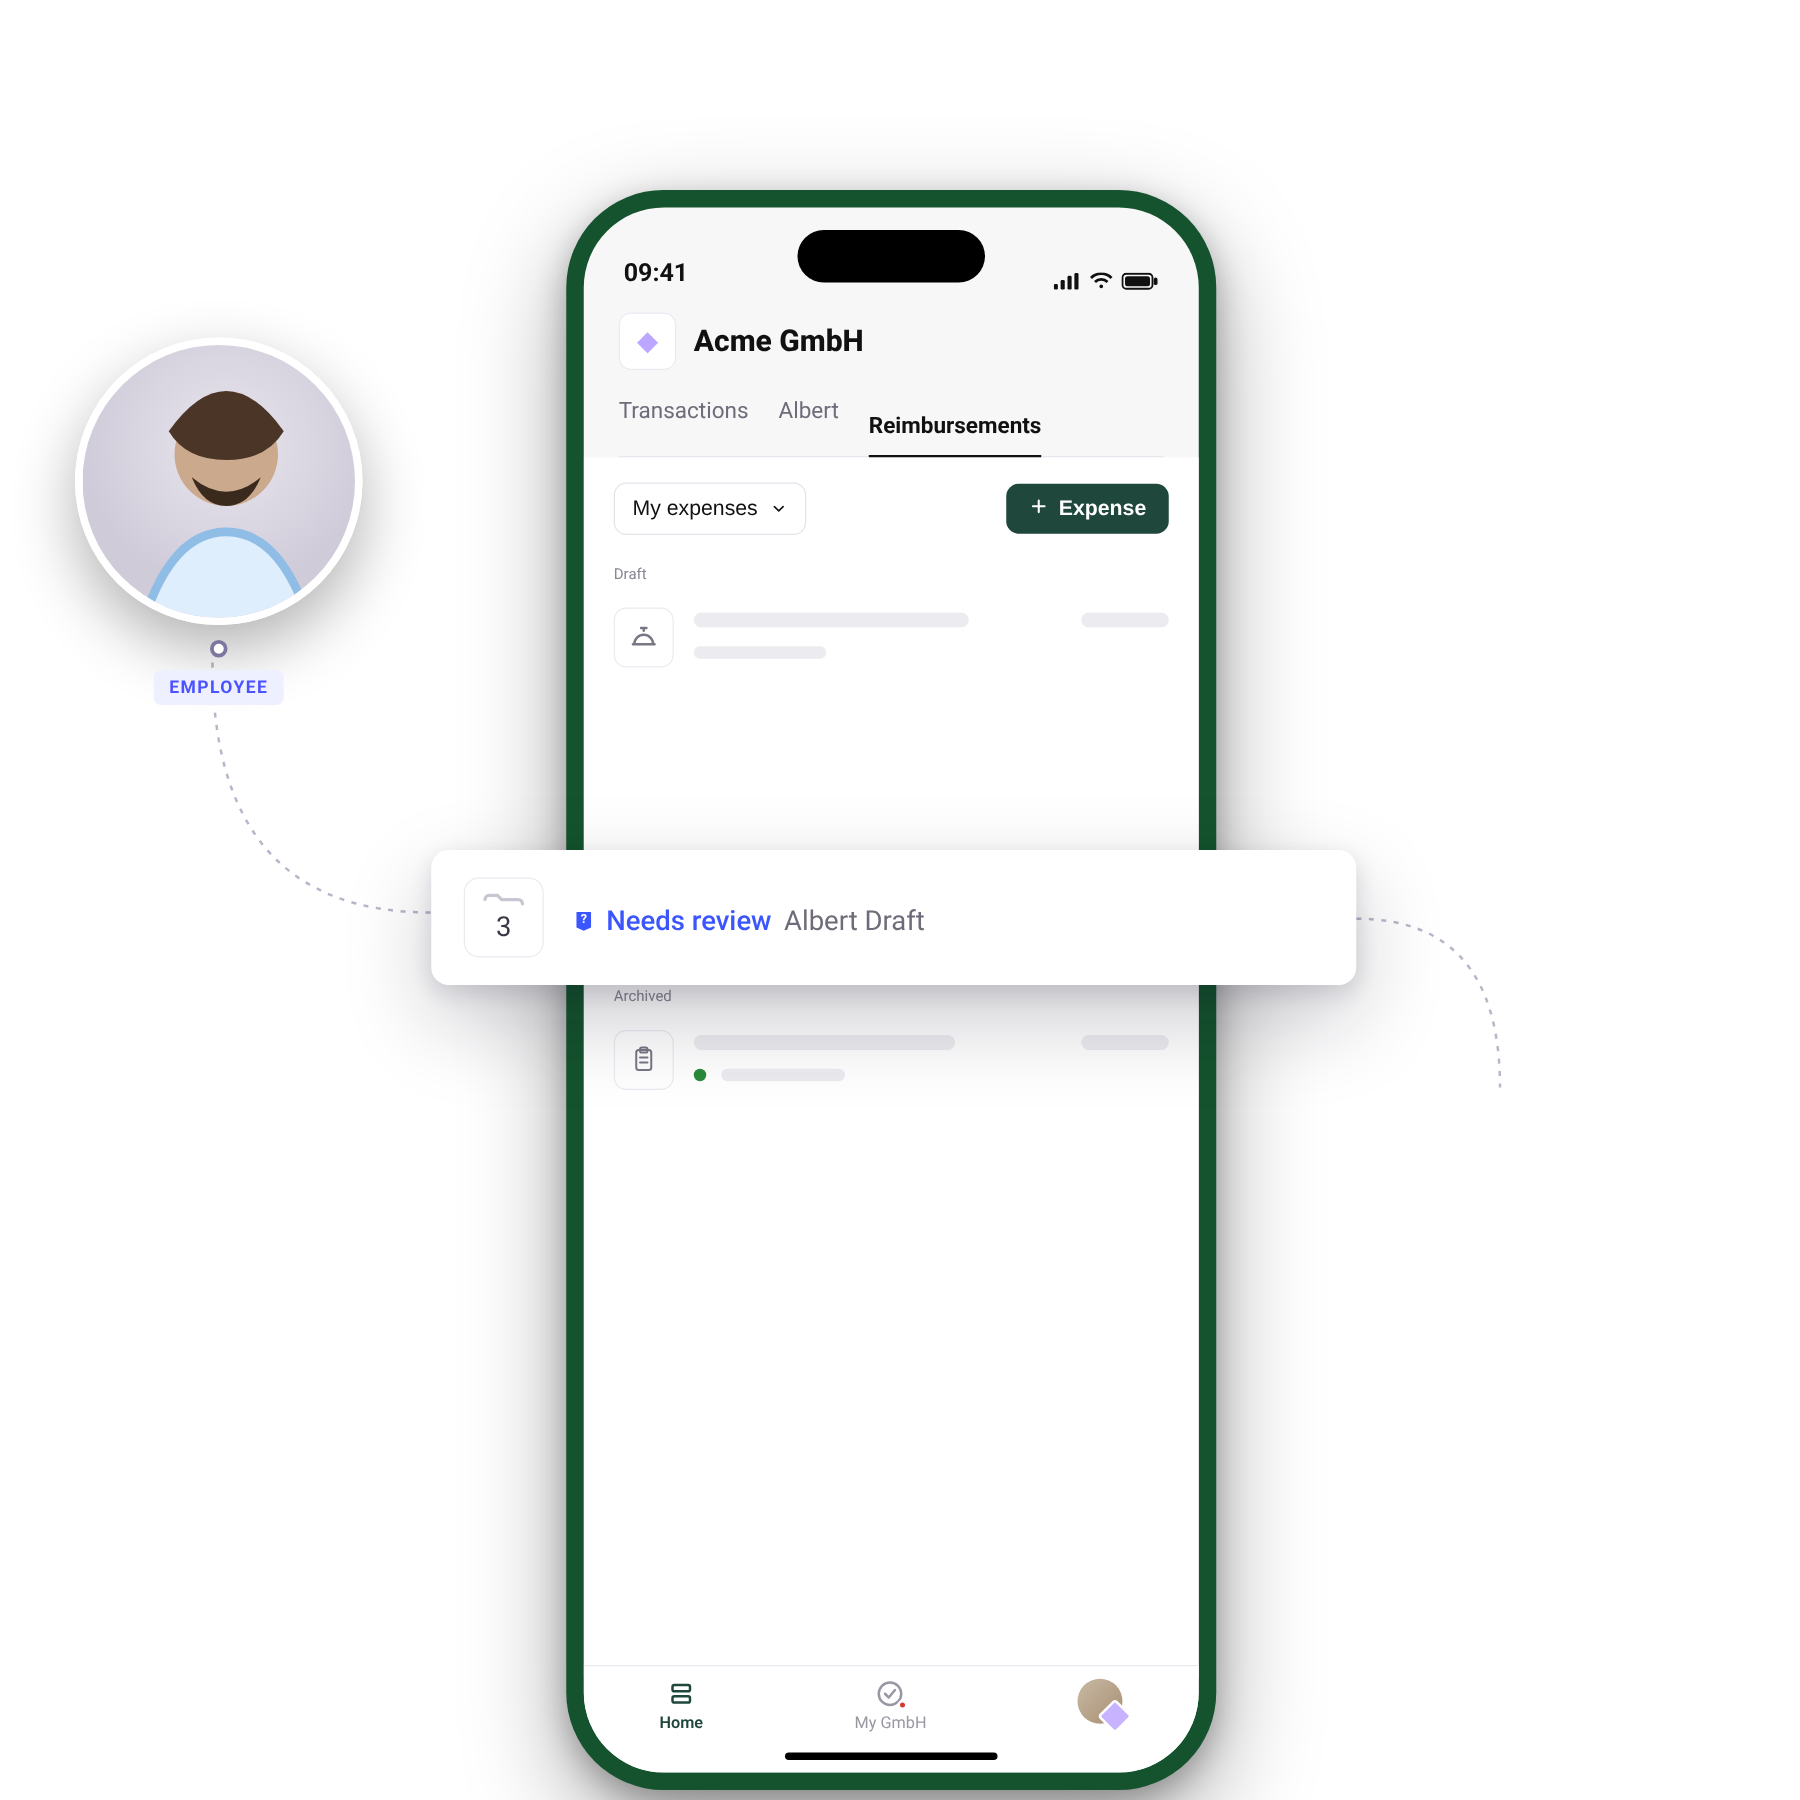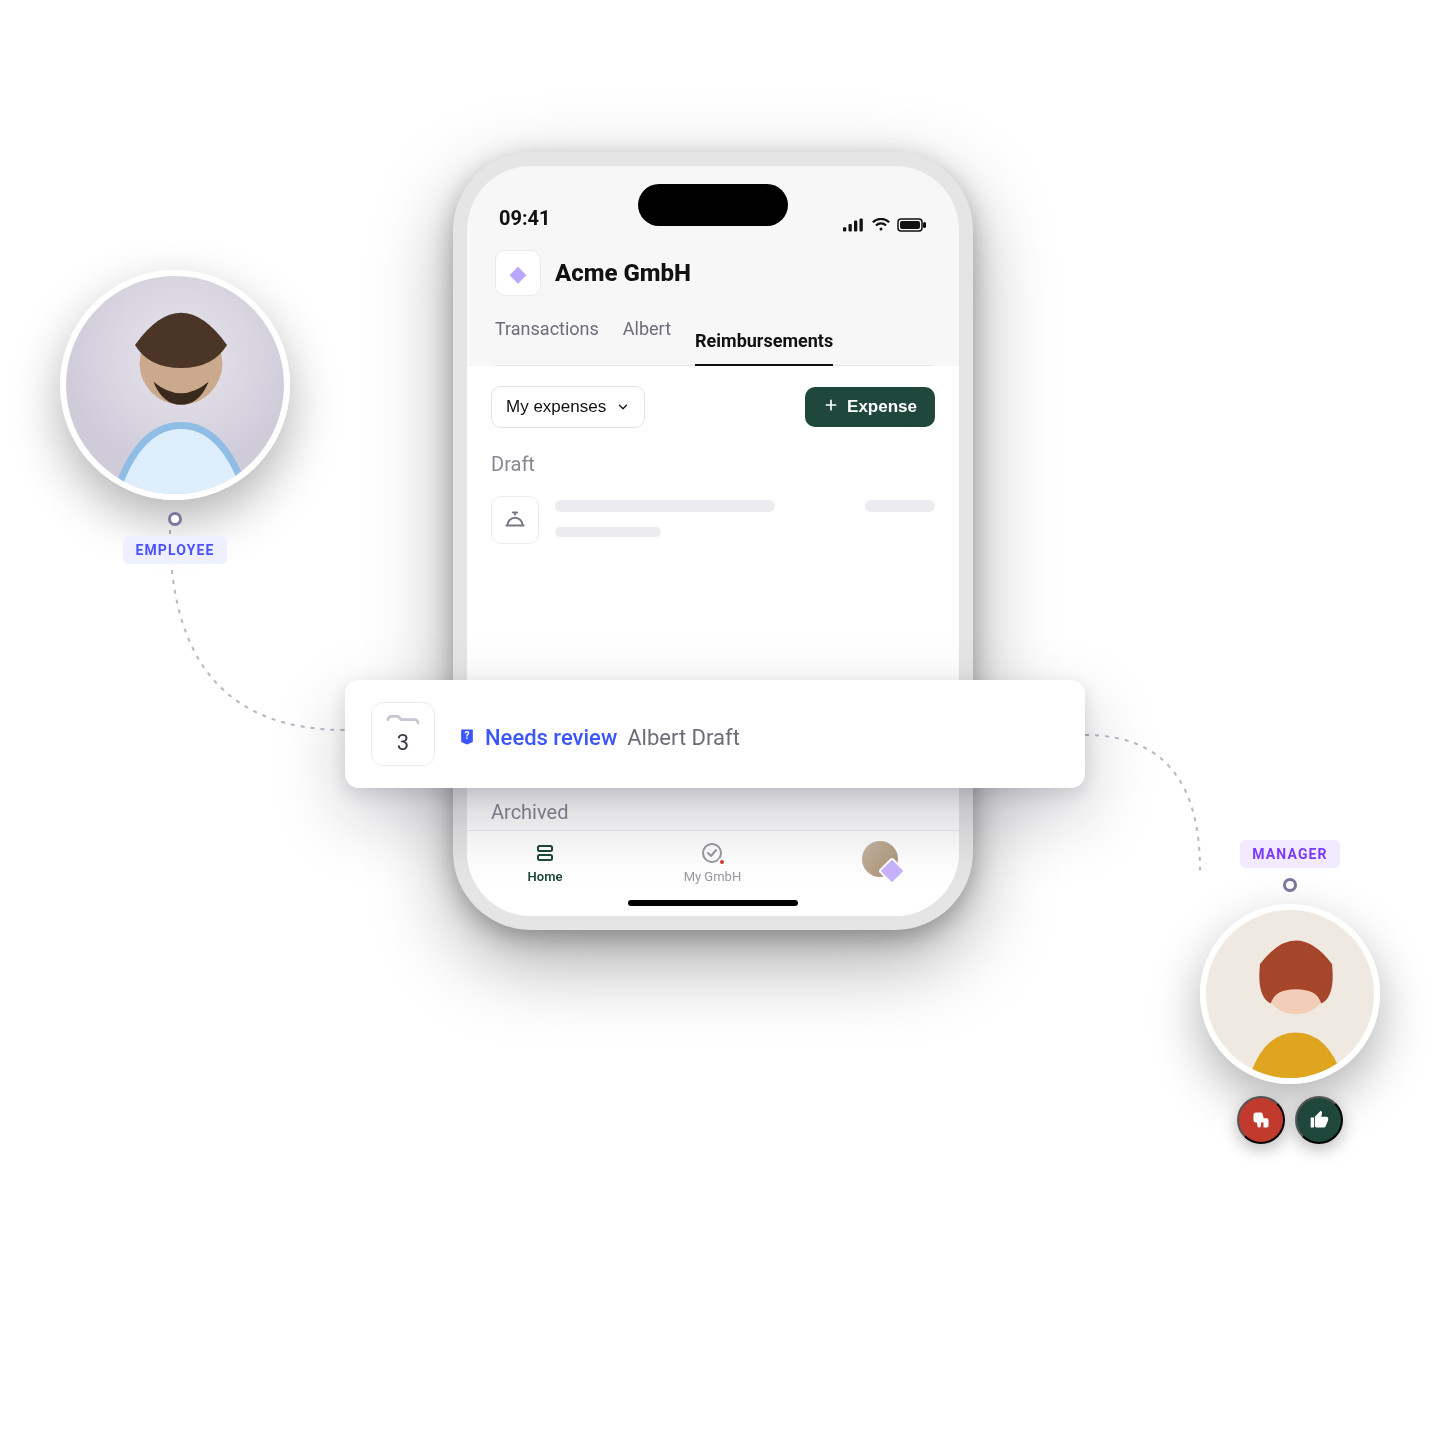--- a/index.html
+++ b/index.html
@@ -8,22 +8,22 @@
     font-family: -apple-system, BlinkMacSystemFont, "Segoe UI", Roboto, sans-serif;
     background: transparent;
     position: relative;
   }
   .stage { position: absolute; inset: 0; }
 
   
   .phone {
     position: absolute;
     left: 453px; top: 152px;
-    width: 520px; height: 778px;
-    background: #e5e5e5;
+    width: 520px; height: 1280px;
+    background: #14532d;
     border-radius: 78px;
     padding: 14px;
     box-shadow: 0 30px 80px rgba(0,0,0,.35), 0 8px 24px rgba(0,0,0,.25);
   }
   .phone-inner {
     width: 100%; height: 100%;
     background: #f7f7f8;
     border-radius: 64px;
     overflow: hidden;
     position: relative;
@@ -70,21 +70,21 @@
     border: 1px solid #e4e2e9; border-radius: 10px; padding: 10px 14px;
     font-size: 17px; color: #111; display: inline-flex; align-items: center; gap: 10px;
     background: #fff;
   }
   .btn-primary {
     background: #1f473c; color: #fff; border-radius: 10px;
     padding: 10px 18px; font-size: 17px; font-weight: 600;
     display: inline-flex; align-items: flex-start; gap: 8px; border: none;
   }
 
-  .section-label { font-size: 20px; color: #8a8692; margin: 8px 0 10px; }
+  .section-label { font-size: 12px; color: #8a8692; margin: 8px 0 10px; }
 
   .item {
     display: flex; align-items: center; gap: 16px; padding: 10px 0 20px;
   }
   .item-icon {
     width: 48px; height: 48px; border: 1px solid #eceaf1; border-radius: 10px;
     display: grid; place-items: center; color: #7a7684; font-size: 20px; background: #fff;
   }
   .item-body { flex: 1; }
   .skel-row { display: flex; justify-content: space-between; align-items: center; gap: 20px; }
@@ -182,44 +182,20 @@
         <path d="M30 30 q20 -28 40 0 q-6 10 -20 10 q-14 0 -20 -10" fill="#4a3526"></path>
         <path d="M38 46 q12 10 24 0 q-4 10 -12 10 q-8 0 -12 -10" fill="#3a2a1e"></path>
         <path d="M20 100 q10 -35 30 -35 q20 0 30 35 z" fill="#dfeefc"></path>
         <path d="M20 100 q10 -35 30 -35 q20 0 30 35" fill="none" stroke="#8fbde6" stroke-width="3"></path>
       </svg>
     </span>
     <span class="ring-dot" style="margin:12px 0 10px"></span>
     <span class="role-pill">EMPLOYEE</span>
   </div>
 
-  <div class="avatar-wrap" style="right:60px; top:840px;">
-    <span class="role-pill manager">MANAGER</span>
-    <span class="ring-dot" style="margin:10px 0 12px"></span>
-    <span class="avatar" style="width:180px;height:180px;">
-      <svg viewBox="0 0 100 100" width="180" height="180">
-        <rect width="100" height="100" fill="#efe9e2"></rect>
-        <circle cx="50" cy="40" r="18" fill="#f2cdb7"></circle>
-        <path d="M30 30 q20 -26 40 0 q2 18 -6 22 q-2 -8 -14 -8 q-12 0 -14 8 q-8 -4 -6 -22" fill="#a5462b"></path>
-        <path d="M22 100 q8 -32 28 -32 q20 0 28 32 z" fill="#e0a51f"></path>
-      </svg>
-    </span>
-    <div class="vote-row">
-      <button class="vote down">
-        <svg width="20" height="20" viewBox="0 0 24 24">
-            <path fill="#fff" d="M15 3h4a2 2 0 0 1 2 2v7a2 2 0 0 1-2 2h-4V3zM3 12a3 3 0 0 1 3-3h1l1-5a2 2 0 0 1 2-1h0a2 2 0 0 1 2 2v4h2a2 2 0 0 1 2 2l-2 8a2 2 0 0 1-2 2H6a3 3 0 0 1-3-3v-6z" transform="scale(1,-1) translate(0,-24)"></path>
-          </svg>
-      </button>
-      <button class="vote up">
-        <svg width="20" height="20" viewBox="0 0 24 24">
-            <path fill="#fff" d="M2 21h4V9H2v12zM23 10a2 2 0 0 0-2-2h-6.3l.95-4.57.03-.32a1.5 1.5 0 0 0-.44-1.06L14 1 7.59 7.41A2 2 0 0 0 7 8.83V19a2 2 0 0 0 2 2h9a2 2 0 0 0 1.84-1.22l3.02-7.05c.09-.23.14-.47.14-.73v-2z"></path>
-          </svg>
-      </button>
-    </div>
-  </div>
 
   <div class="phone">
     <div class="phone-inner">
       <div class="di"></div>
 
       <div class="statusbar">
         <span>09:41</span>
         <span class="sb-icons">
           <svg width="22" height="14" viewBox="0 0 20 12">
               <rect x="0" y="8" width="3" height="4" rx="1" fill="#111"></rect>

